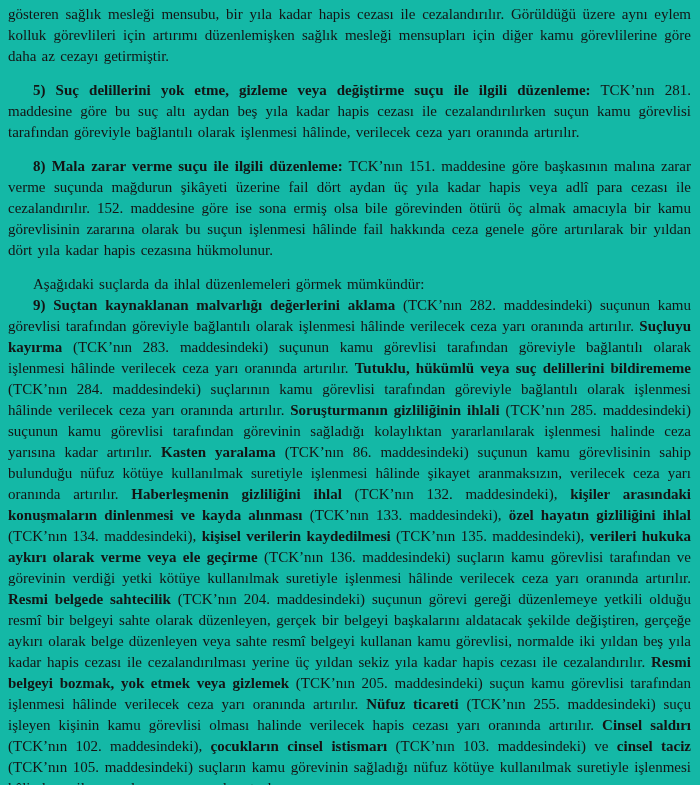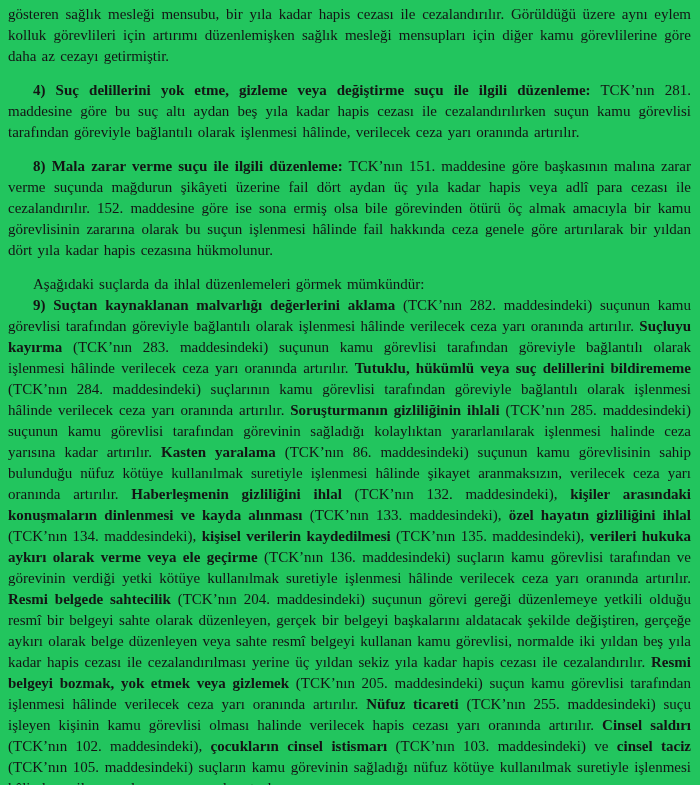--- a/index.html
+++ b/index.html
@@ -12,21 +12,21 @@
     height: 785px;
     overflow: hidden;
     font-family: "Liberation Serif", "DejaVu Serif", serif;
     color: #141414;
   }
   .page {
     box-sizing: border-box;
     width: 700px;
     height: 785px;
     padding: 4px 9px 12px 8px;
-    background: #22c55e;
+    background: #14b8a6;
   }
   p.para {
     margin: 0;
     font-size: 15px;
     line-height: 21px;
     text-align: justify;
     word-spacing: 1.5px;
   }
   p.para.indent {
     text-indent: 25px;
@@ -36,18 +36,18 @@
   }
   .run { font-weight: normal; }
   .run.bold { font-weight: bold; }
 </style>
 </head>
 <body>
 
 <div class="page">
   <div>
       <p class="para"><span class="run">gösteren sağlık mesleği mensubu, bir yıla kadar hapis cezası ile cezalandırılır. Görüldüğü üzere aynı eylem kolluk görevlileri için artırımı düzenlemişken sağlık mesleği mensupları için diğer kamu görevlilerine göre daha az cezayı getirmiştir.</span></p>
-      <p class="para indent gap"><span class="run bold">4) Suç delillerini yok etme, gizleme veya değiştirme suçu ile ilgili düzenleme:</span><span class="run"> TCK’nın 281. maddesine göre bu suç altı aydan beş yıla kadar hapis cezası ile cezalandırılırken suçun kamu görevlisi tarafından göreviyle bağlantılı olarak işlenmesi hâlinde, verilecek ceza yarı oranında artırılır.</span></p>
+      <p class="para indent gap"><span class="run bold">5) Suç delillerini yok etme, gizleme veya değiştirme suçu ile ilgili düzenleme:</span><span class="run"> TCK’nın 281. maddesine göre bu suç altı aydan beş yıla kadar hapis cezası ile cezalandırılırken suçun kamu görevlisi tarafından göreviyle bağlantılı olarak işlenmesi hâlinde, verilecek ceza yarı oranında artırılır.</span></p>
       <p class="para indent gap"><span class="run bold">8) Mala zarar verme suçu ile ilgili düzenleme:</span><span class="run"> TCK’nın 151. maddesine göre başkasının malına zarar verme suçunda mağdurun şikâyeti üzerine fail dört aydan üç yıla kadar hapis veya adlî para cezası ile cezalandırılır. 152. maddesine göre ise sona ermiş olsa bile görevinden ötürü öç almak amacıyla bir kamu görevlisinin zararına olarak bu suçun işlenmesi hâlinde fail hakkında ceza genele göre artırılarak bir yıldan dört yıla kadar hapis cezasına hükmolunur.</span></p>
       <p class="para indent gap"><span class="run">Aşağıdaki suçlarda da ihlal düzenlemeleri görmek mümkündür:</span></p>
       <p class="para indent"><span class="run bold">9) Suçtan kaynaklanan malvarlığı değerlerini aklama</span><span class="run"> (TCK’nın 282. maddesindeki)  suçunun kamu görevlisi tarafından göreviyle bağlantılı olarak işlenmesi hâlinde verilecek ceza yarı oranında artırılır. </span><span class="run bold">Suçluyu kayırma</span><span class="run"> (TCK’nın 283. maddesindeki) suçunun kamu görevlisi tarafından göreviyle bağlantılı olarak işlenmesi hâlinde verilecek ceza yarı oranında artırılır. </span><span class="run bold">Tutuklu, hükümlü veya suç delillerini bildirememe</span><span class="run"> (TCK’nın 284. maddesindeki) suçlarının kamu görevlisi tarafından göreviyle bağlantılı olarak işlenmesi hâlinde verilecek ceza yarı oranında artırılır. </span><span class="run bold">Soruşturmanın gizliliğinin ihlali</span><span class="run"> (TCK’nın 285. maddesindeki) suçunun kamu görevlisi tarafından görevinin sağladığı kolaylıktan yararlanılarak işlenmesi halinde ceza yarısına kadar artırılır. </span><span class="run bold">Kasten yaralama</span><span class="run"> (TCK’nın 86. maddesindeki) suçunun kamu görevlisinin sahip bulunduğu nüfuz kötüye kullanılmak suretiyle işlenmesi hâlinde şikayet aranmaksızın, verilecek ceza yarı oranında artırılır. </span><span class="run bold">Haberleşmenin gizliliğini ihlal</span><span class="run"> (TCK’nın 132. maddesindeki),  </span><span class="run bold">kişiler arasındaki konuşmaların dinlenmesi ve kayda alınması</span><span class="run"> (TCK’nın 133. maddesindeki), </span><span class="run bold">özel hayatın gizliliğini ihlal</span><span class="run"> (TCK’nın 134. maddesindeki), </span><span class="run bold">kişisel verilerin kaydedilmesi</span><span class="run"> (TCK’nın 135. maddesindeki), </span><span class="run bold">verileri hukuka aykırı olarak verme veya ele geçirme</span><span class="run"> (TCK’nın 136. maddesindeki) suçların kamu görevlisi tarafından ve görevinin verdiği yetki kötüye kullanılmak suretiyle işlenmesi hâlinde verilecek ceza yarı oranında artırılır. </span><span class="run bold">Resmi belgede sahtecilik</span><span class="run"> (TCK’nın 204. maddesindeki)  suçunun görevi gereği düzenlemeye yetkili olduğu resmî bir belgeyi sahte olarak düzenleyen, gerçek bir belgeyi başkalarını aldatacak şekilde değiştiren, gerçeğe aykırı olarak belge düzenleyen veya sahte resmî belgeyi kullanan kamu görevlisi, normalde iki yıldan beş yıla kadar hapis cezası ile cezalandırılması yerine üç yıldan sekiz yıla kadar hapis cezası ile cezalandırılır. </span><span class="run bold">Resmi belgeyi bozmak, yok etmek veya gizlemek</span><span class="run"> (TCK’nın 205. maddesindeki) suçun kamu görevlisi tarafından işlenmesi hâlinde verilecek ceza yarı oranında artırılır. </span><span class="run bold">Nüfuz ticareti</span><span class="run"> (TCK’nın 255. maddesindeki) suçu işleyen kişinin kamu görevlisi olması halinde verilecek hapis cezası yarı oranında artırılır. </span><span class="run bold">Cinsel saldırı</span><span class="run"> (TCK’nın 102. maddesindeki),  </span><span class="run bold">çocukların cinsel istismarı</span><span class="run"> (TCK’nın 103. maddesindeki) ve </span><span class="run bold">cinsel taciz</span><span class="run"> (TCK’nın 105. maddesindeki) suçların kamu görevinin sağladığı nüfuz kötüye kullanılmak suretiyle işlenmesi hâlinde verilen cezalar yarı oranında artırılır.</span></p>
     </div>
 </div>
 
 </body></html>

